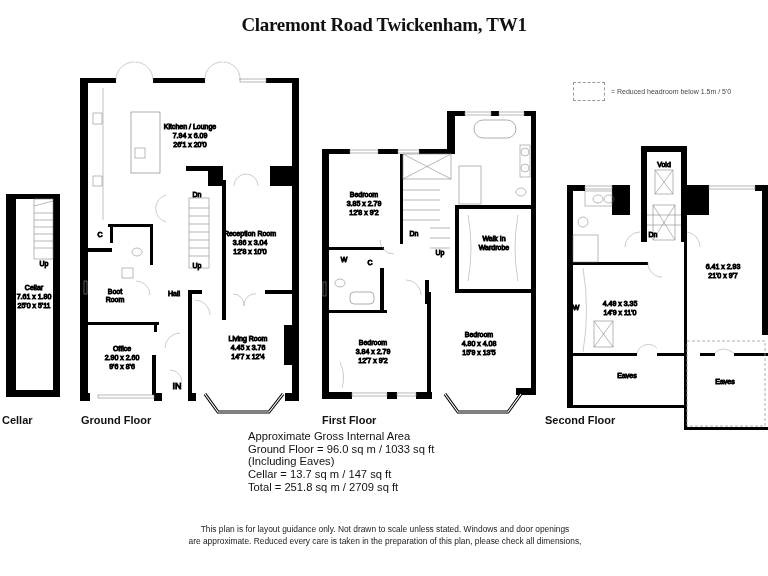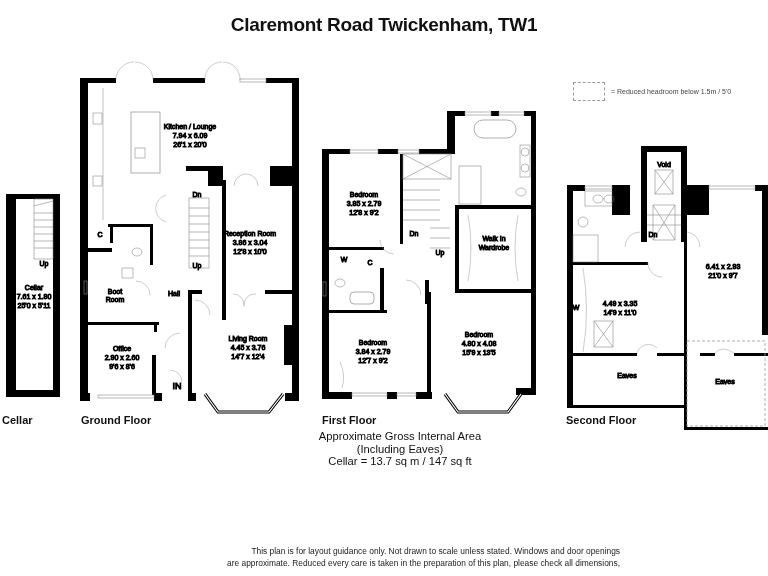--- a/index.html
+++ b/index.html
@@ -1,23 +1,23 @@
 <!DOCTYPE html>
 <html><head>
 <meta charset="utf-8">
 <style>
   html,body{margin:0;padding:0;background:#fff;}
   body{width:768px;height:576px;position:relative;overflow:hidden;font-family:"Liberation Sans",sans-serif;color:#111;}
-  .title{position:absolute;left:0;top:14px;width:768px;text-align:center;font-size:19px;font-weight:bold;letter-spacing:-0.3px;}
+  .title{position:absolute;left:0;top:14px;width:768px;text-align:center;font-size:19px;font-weight:bold;letter-spacing:-0.3px;font-family:Liberation Serif, serif;}
   .legend{position:absolute;left:573px;top:82px;display:flex;align-items:center;gap:6px;font-size:7px;color:#444;}
   .legend .box{width:30px;height:17px;border:1px dashed #999;}
   svg.plan{position:absolute;left:0;top:0;}
   .floor-label{position:absolute;font-size:11px;font-weight:bold;}
-  .area{position:absolute;left:260px;top:430px;width:280px;text-align:center;font-size:11.2px;line-height:12.7px;}
-  .disclaimer{position:absolute;left:150px;top:524px;width:470px;text-align:right;font-size:8.4px;line-height:11.5px;color:#222;margin-top:22px;}
+  .area{position:absolute;left:248px;top:430px;width:280px;font-size:11.2px;line-height:12.7px;}
+  .disclaimer{position:absolute;left:150px;top:524px;width:470px;text-align:center;font-size:8.4px;line-height:11.5px;color:#222;}
   .rl{font-family:"Liberation Sans",sans-serif;font-size:7px;fill:#333;text-anchor:middle;}
 </style>
 </head>
 <body>
 
 <div class="title">Claremont Road Twickenham, TW1</div>
 
 <div class="legend">
   <div class="box"></div>
   <span>= Reduced headroom below 1.5m / 5'0</span>
@@ -315,24 +315,26 @@
       <text class="rl" x="576" y="310">W</text>
       <text class="rl" x="627" y="378">Eaves</text>
       <text class="rl" x="725" y="384">Eaves</text>
     </g>
   </g>
 </svg>
 
 <div class="floor-label" style="left:2px;top:414px">Cellar</div>
 <div class="floor-label" style="left:81px;top:414px">Ground Floor</div>
 <div class="floor-label" style="left:322px;top:414px">First Floor</div>
-<div class="floor-label" style="left:566px;top:414px">Second Floor</div>
+<div class="floor-label" style="left:545px;top:414px">Second Floor</div>
 
 <div class="area">
   <div>Approximate Gross Internal Area</div>
+  <div>Ground Floor = 96.0 sq m / 1033 sq ft</div>
   <div>(Including Eaves)</div>
   <div>Cellar = 13.7 sq m / 147 sq ft</div>
+  <div>Total = 251.8 sq m / 2709 sq ft</div>
 </div>
 
 <div class="disclaimer">
   <div>This plan is for layout guidance only. Not drawn to scale unless stated. Windows and door openings</div>
   <div>are approximate. Reduced every care is taken in the preparation of this plan, please check all dimensions,</div>
 </div>
 
 </body></html>

